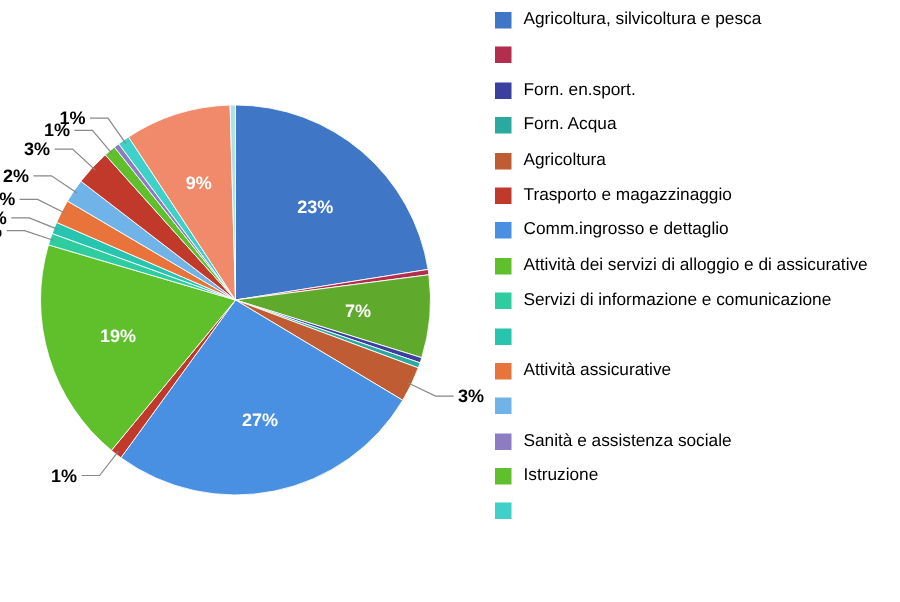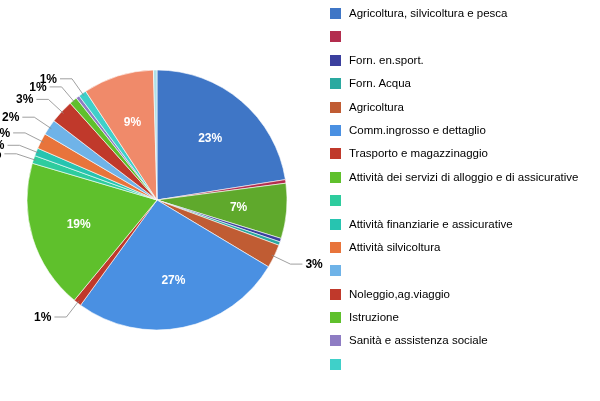--- a/index.html
+++ b/index.html
@@ -125,53 +125,49 @@
     </div>
     <div class="legend-item">
       <span class="legend-swatch" style="background: rgb(42, 169, 160);"></span>
       <span class="legend-label">Forn. Acqua</span>
     </div>
     <div class="legend-item">
       <span class="legend-swatch" style="background: rgb(192, 92, 51);"></span>
       <span class="legend-label">Agricoltura</span>
     </div>
     <div class="legend-item">
+      <span class="legend-swatch" style="background: rgb(192, 57, 43);"></span>
+      <span class="legend-label">Trasporto e magazzinaggio</span>
+    </div>
+    <div class="legend-item">
       <span class="legend-swatch" style="background: rgb(74, 144, 226);"></span>
       <span class="legend-label">Comm.ingrosso e dettaglio</span>
-    </div>
-    <div class="legend-item">
-      <span class="legend-swatch" style="background: rgb(192, 57, 43);"></span>
-      <span class="legend-label">Trasporto e magazzinaggio</span>
     </div>
     <div class="legend-item">
       <span class="legend-swatch" style="background: rgb(95, 192, 44);"></span>
       <span class="legend-label">Attività dei servizi di alloggio e di assicurative</span>
     </div>
     <div class="legend-item">
       <span class="legend-swatch" style="background: rgb(46, 204, 158);"></span>
+      <span class="legend-label">Servizi di informazione e comunicazione</span>
     </div>
     <div class="legend-item">
       <span class="legend-swatch" style="background: rgb(39, 196, 176);"></span>
-      <span class="legend-label">Attività finanziarie e assicurative</span>
     </div>
     <div class="legend-item">
       <span class="legend-swatch" style="background: rgb(232, 116, 59);"></span>
-      <span class="legend-label">Attività silvicoltura</span>
+      <span class="legend-label">Attività assicurative</span>
     </div>
     <div class="legend-item">
       <span class="legend-swatch" style="background: rgb(111, 179, 232);"></span>
     </div>
     <div class="legend-item">
-      <span class="legend-swatch" style="background: rgb(192, 57, 43);"></span>
-      <span class="legend-label">Noleggio,ag.viaggio</span>
+      <span class="legend-swatch" style="background: rgb(142, 124, 195);"></span>
+      <span class="legend-label">Sanità e assistenza sociale</span>
     </div>
     <div class="legend-item">
       <span class="legend-swatch" style="background: rgb(95, 192, 44);"></span>
       <span class="legend-label">Istruzione</span>
-    </div>
-    <div class="legend-item">
-      <span class="legend-swatch" style="background: rgb(142, 124, 195);"></span>
-      <span class="legend-label">Sanità e assistenza sociale</span>
     </div>
     <div class="legend-item">
       <span class="legend-swatch" style="background: rgb(63, 208, 201);"></span>
     </div>
   </div>
 
 </body></html>

